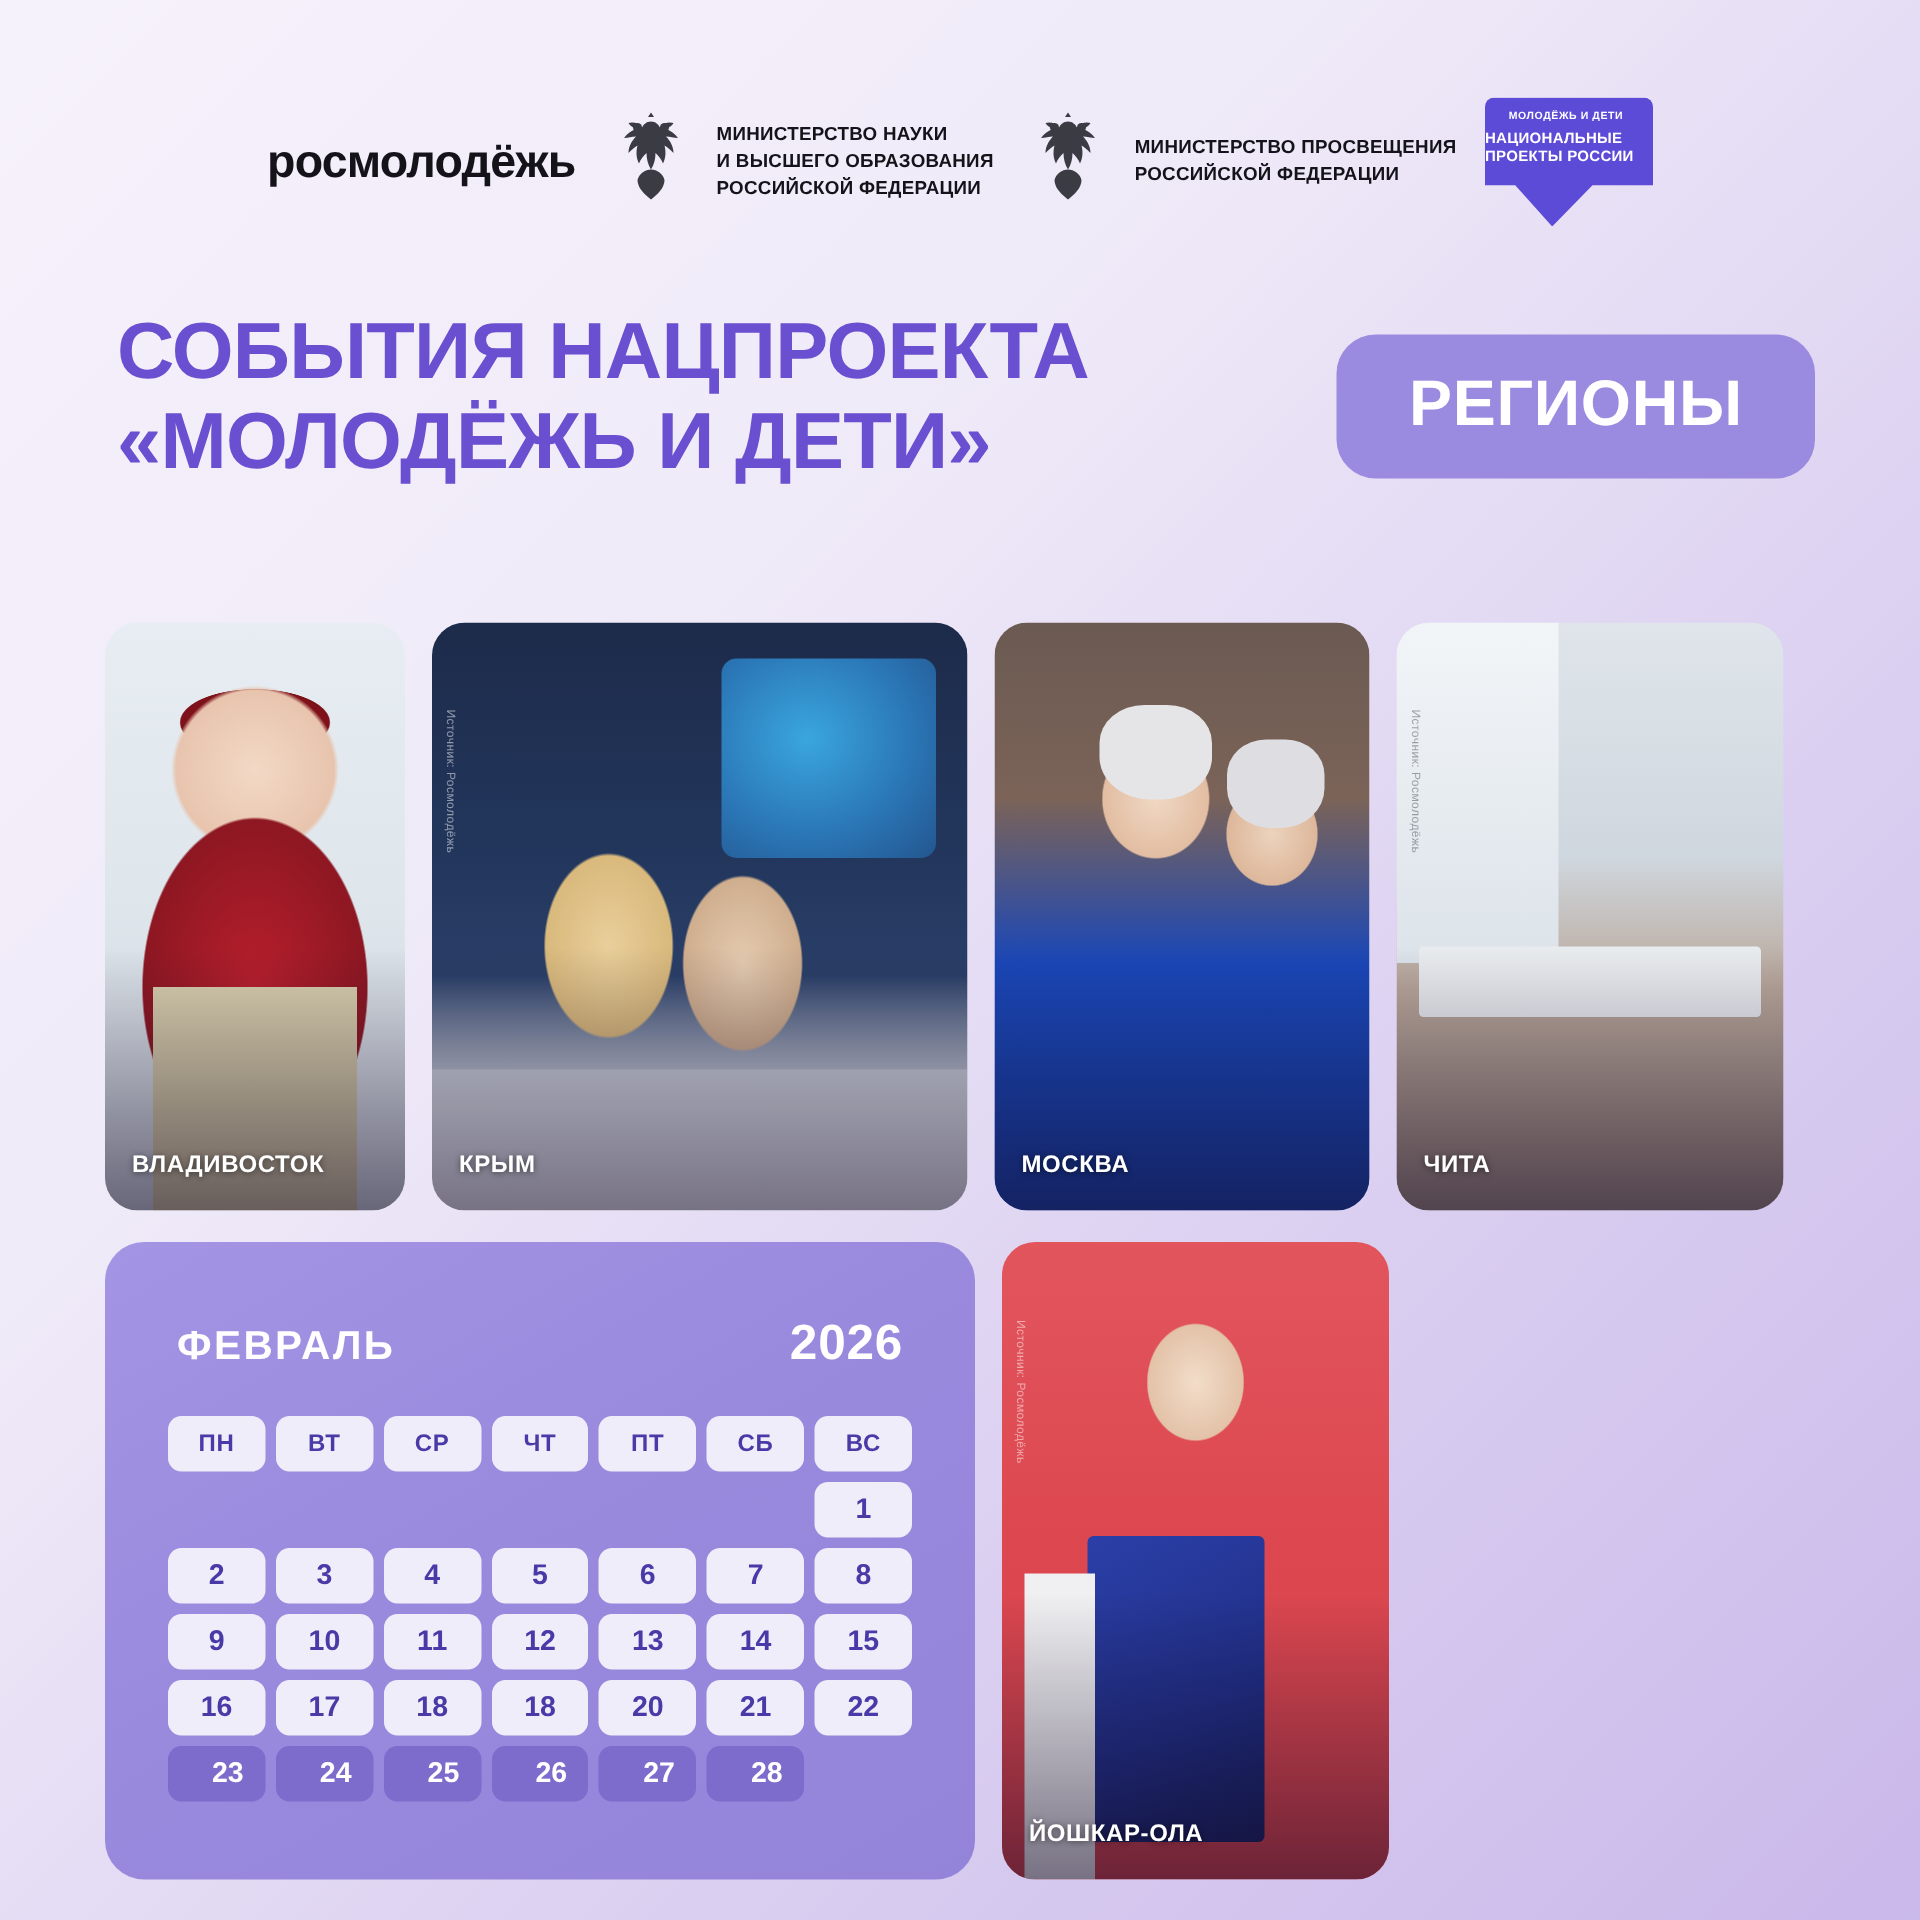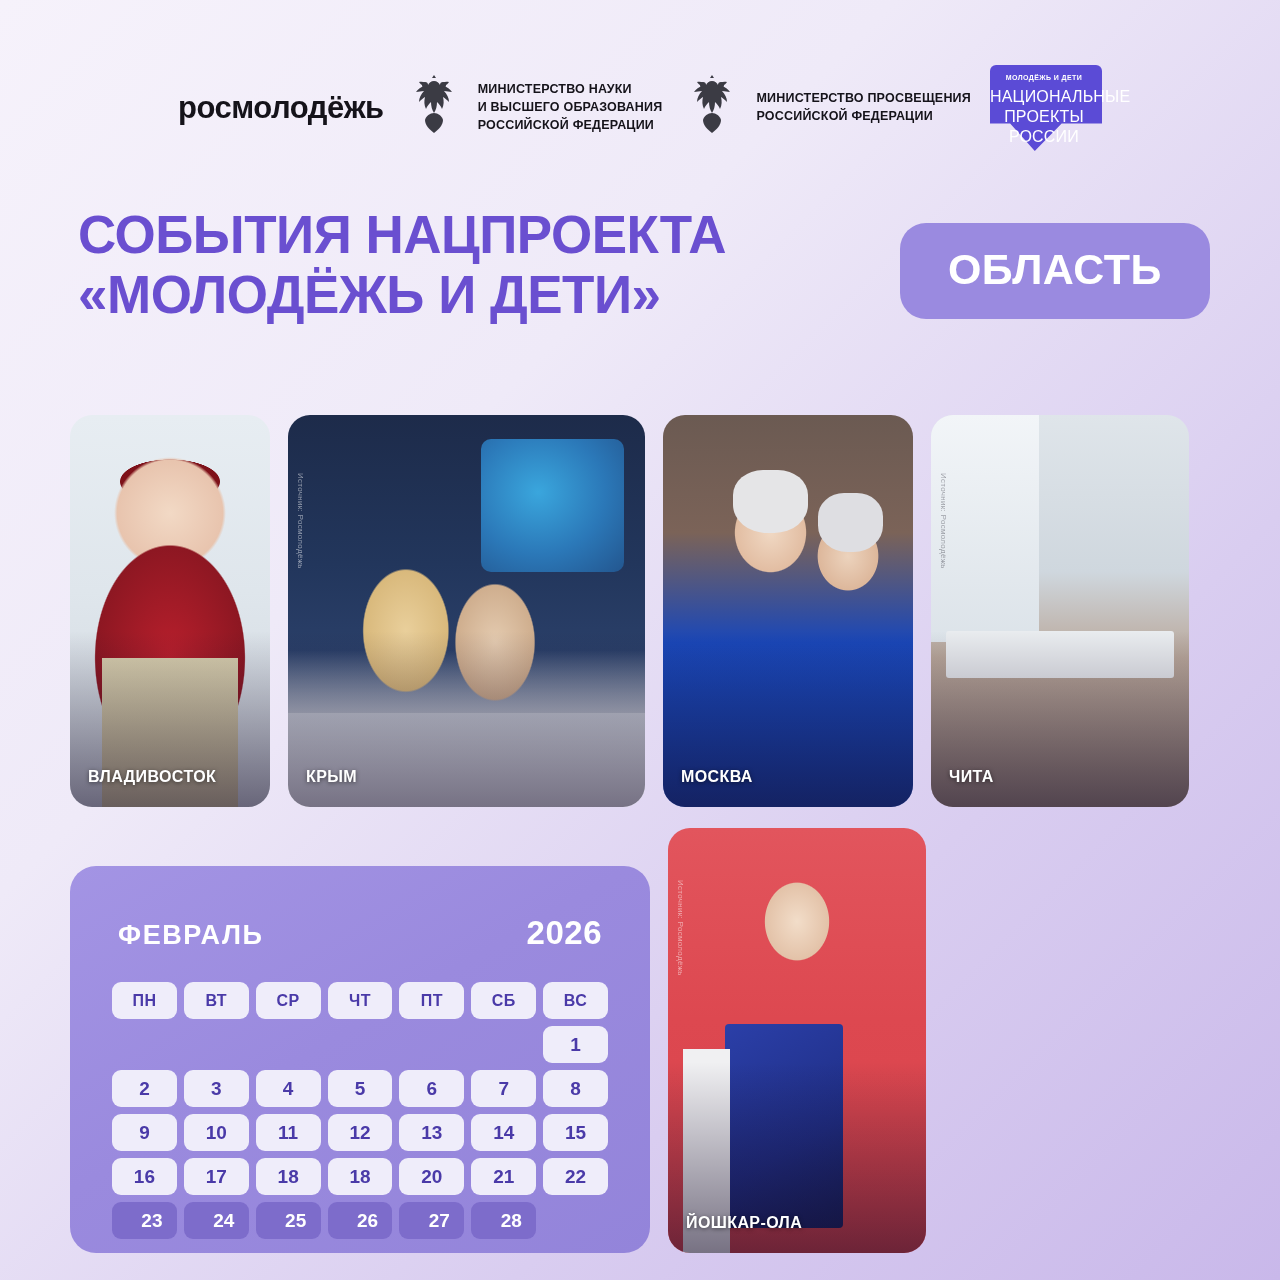--- a/index.html
+++ b/index.html
@@ -60,23 +60,22 @@
     top: 9px; left: 0; right: 4px;
     text-align: center;
     font-size: 7px;
     font-weight: bold;
     color: #ffffff;
     letter-spacing: 0.4px;
   }
   .np-main {
     position: absolute;
     top: 22px; left: 0; right: 4px;
-    text-align: center;
-    font-size: 16px;
-    font-weight: normal;
+    font-size: 10px;
+    font-weight: bold;
     color: #ffffff;
     line-height: 1.24;
     letter-spacing: 0.2px;
   }
 
   
   .title-row {
     position: absolute;
     top: 205px; left: 78px; right: 70px;
     display: flex;
@@ -252,21 +251,20 @@
     height: 425px;
     display: flex;
     gap: 18px;
   }
   .calendar {
     width: 580px;
     background: linear-gradient(150deg, #a394e4 0%, #9a8ade 45%, #9384da 100%);
     border-radius: 26px;
     padding: 48px 42px 34px;
     flex: none;
-    margin-top: 38px;
   }
   .cal-head {
     display: flex;
     align-items: baseline;
     justify-content: space-between;
     margin-bottom: 30px;
     padding: 0 6px;
   }
   .cal-month {
     font-size: 27px;
@@ -351,21 +349,21 @@
     <div class="np-top">МОЛОДЁЖЬ И ДЕТИ</div>
     <div class="np-main">НАЦИОНАЛЬНЫЕ ПРОЕКТЫ РОССИИ</div>
   </div>
 </div>
 
 <div class="title-row">
   <h1 class="main-title">
     <span class="l1">СОБЫТИЯ НАЦПРОЕКТА</span>
     <span class="l2">«МОЛОДЁЖЬ И ДЕТИ»</span>
   </h1>
-  <div class="regions-badge">ОБЛАСТЬ</div>
+  <div class="regions-badge">РЕГИОНЫ</div>
 </div>
 
 <div class="photo-row">
   <div class="card c1">
     <div class="p-vladivostok"></div>
     <div class="shade"></div>
     <div class="cap">ВЛАДИВОСТОК</div>
   </div>
 
   <div class="card c2">

